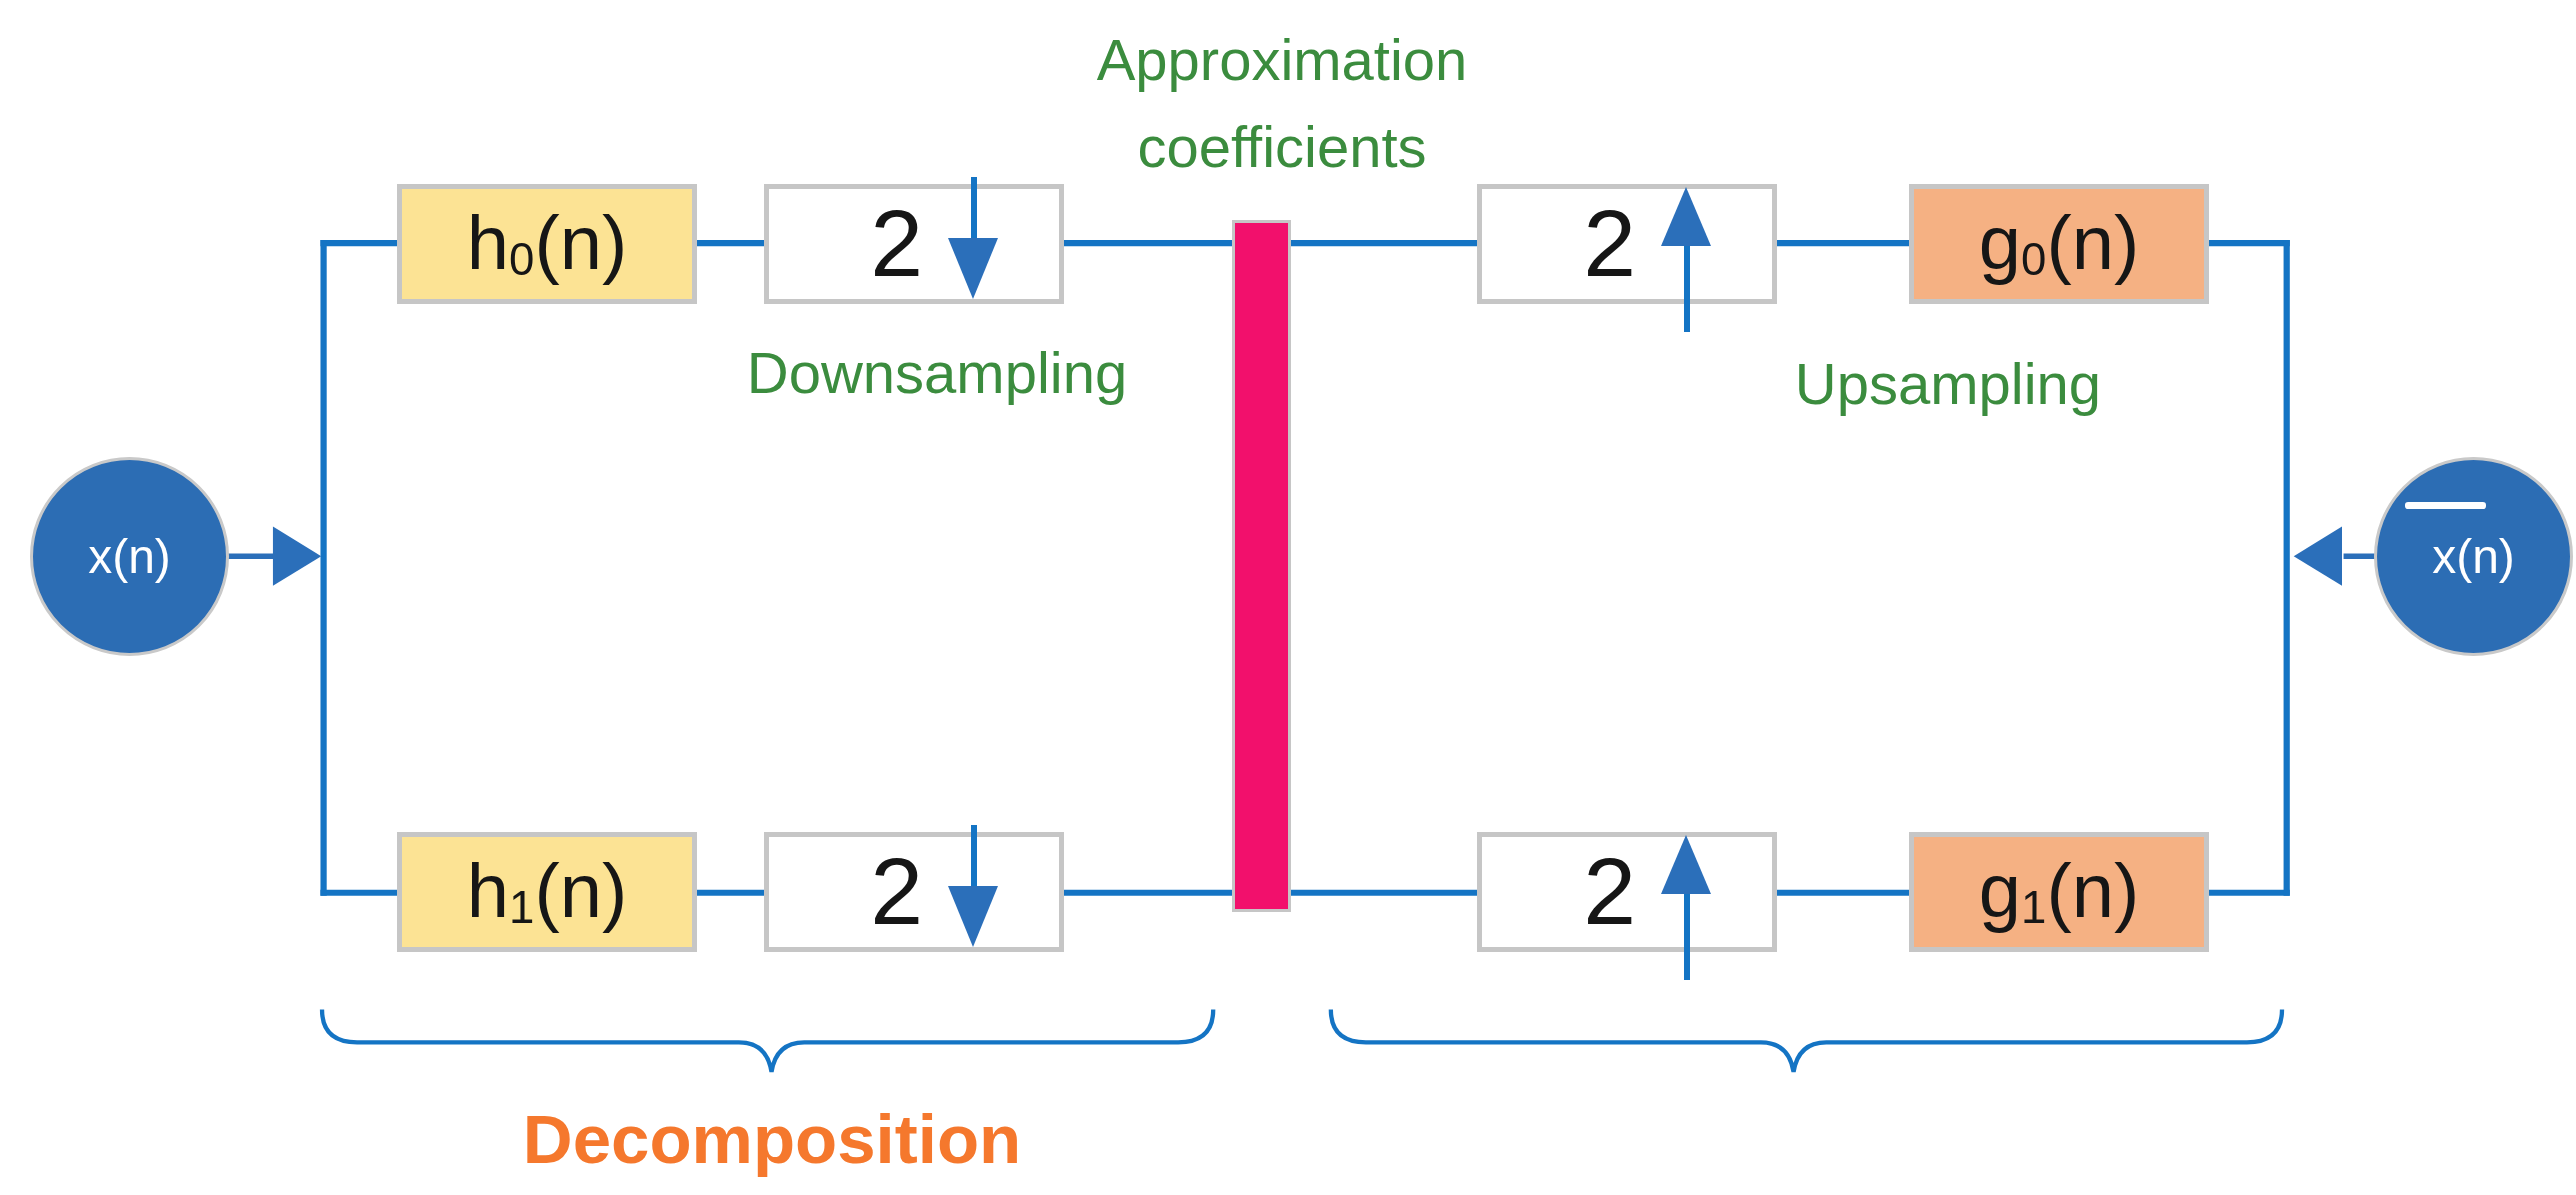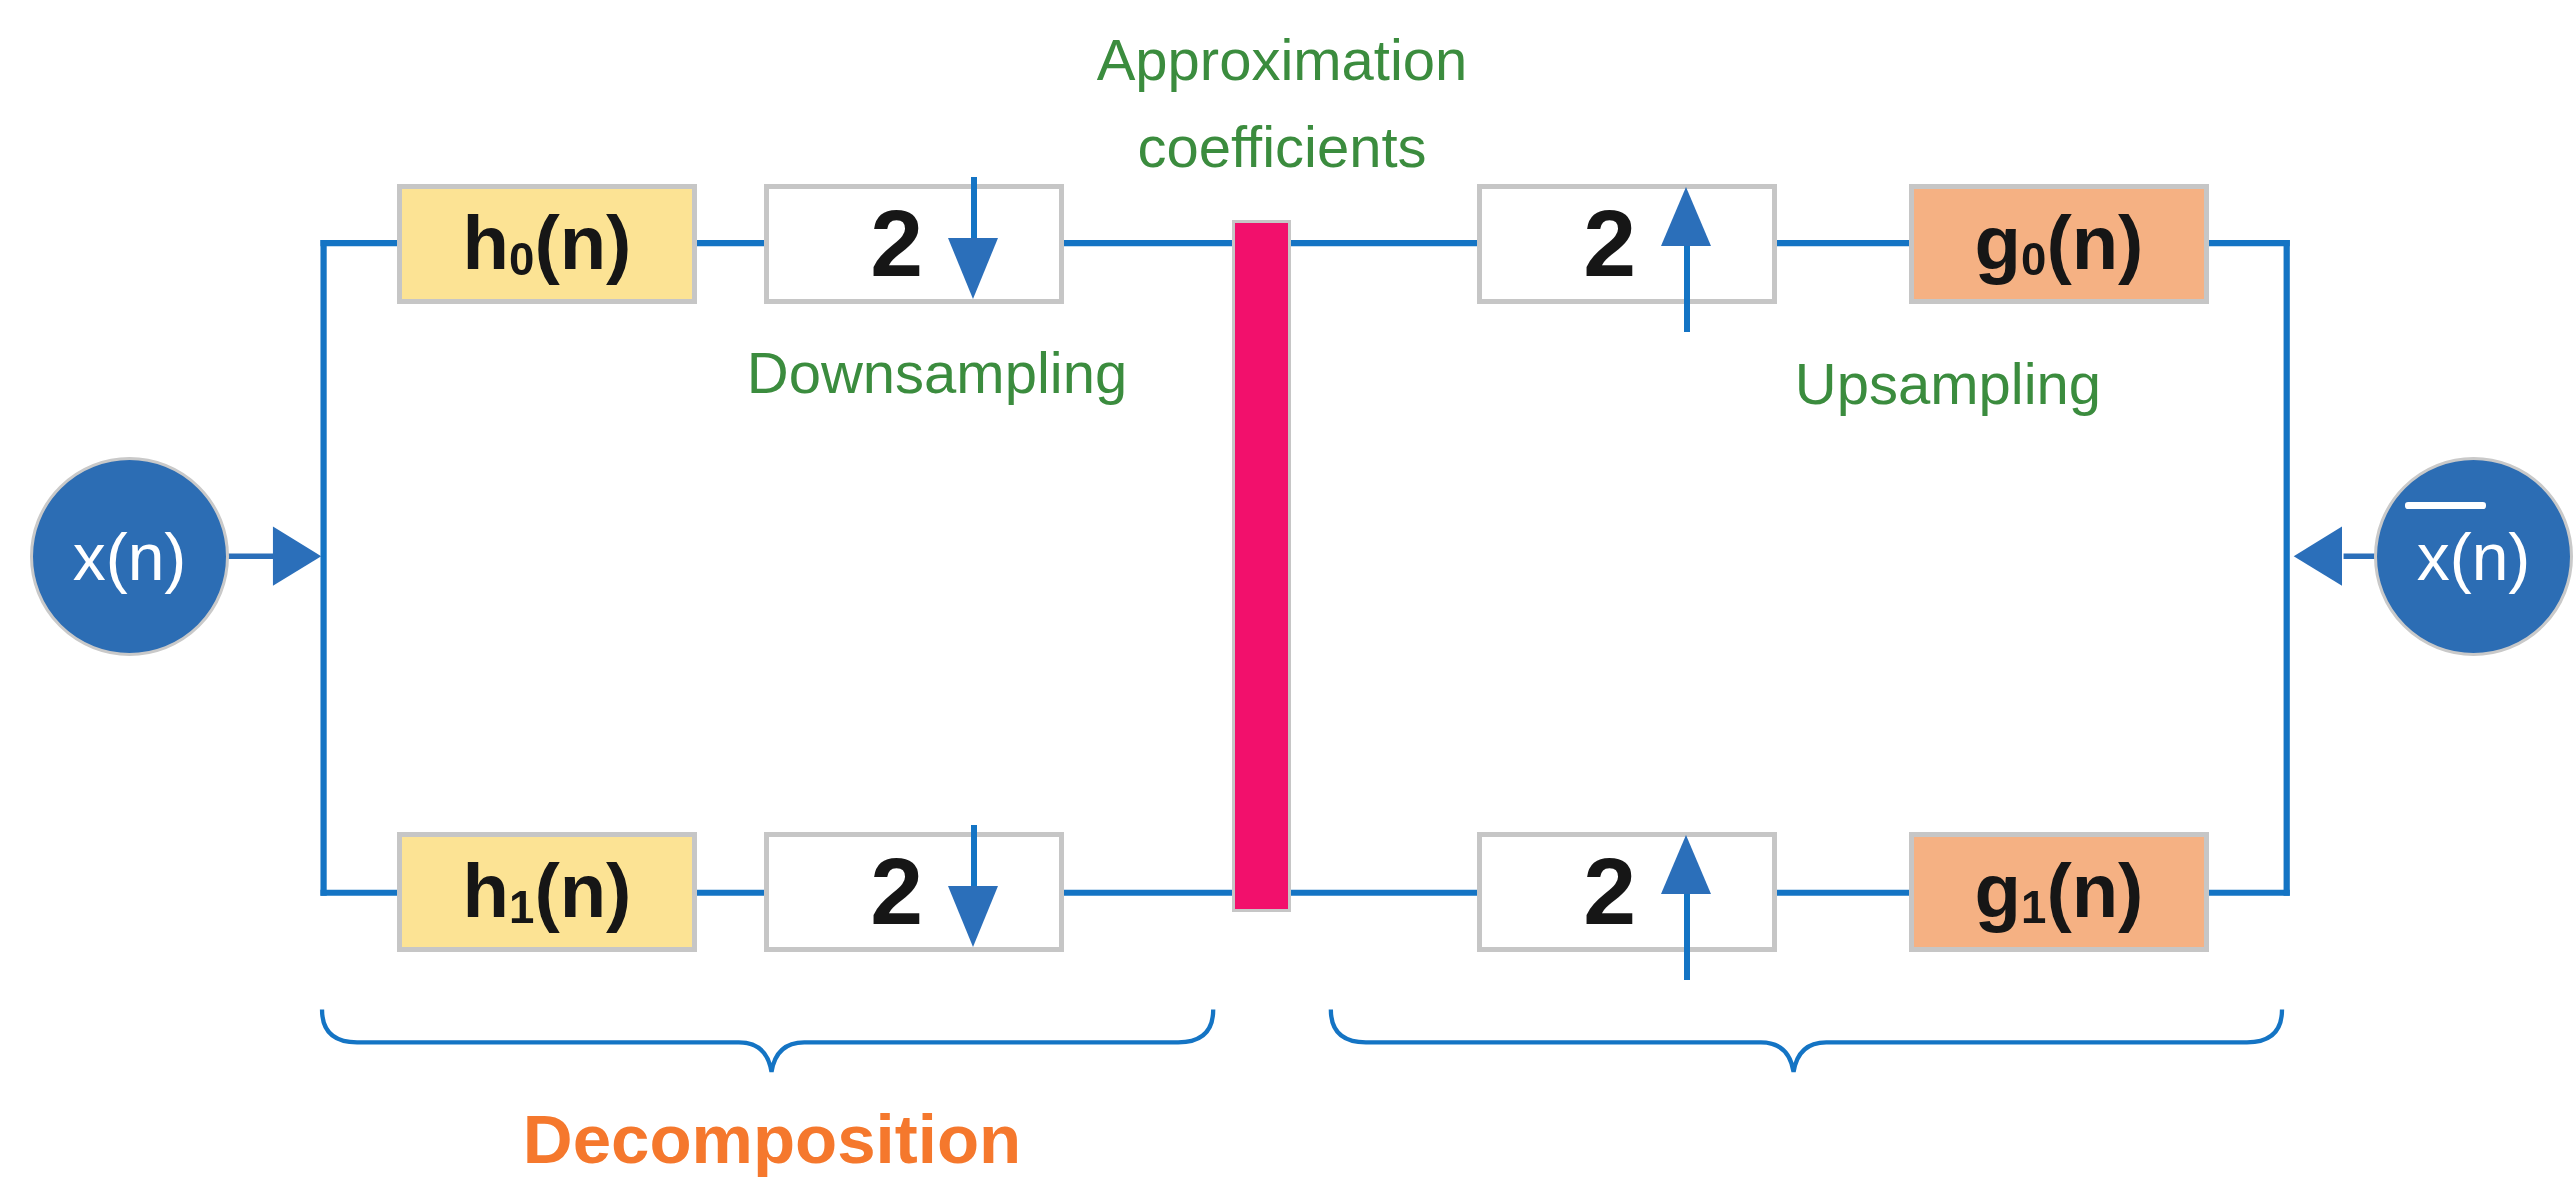--- a/index.html
+++ b/index.html
@@ -15,21 +15,20 @@
   svg.wires{position:absolute;left:0;top:0;z-index:0;}
   .wire{stroke:var(--line-blue);stroke-width:8;fill:none;}
   .brace{stroke:var(--line-blue);stroke-width:5.5;fill:none;}
   .arrowhead{fill:var(--arrow-blue);stroke:none;}
   .arrowtail{stroke:var(--arrow-blue);stroke-width:7;}
 
   .box{
     position:absolute;width:300px;height:120px;box-sizing:border-box;
     border:5.5px solid var(--box-border-gray);display:flex;align-items:center;justify-content:center;
     z-index:2;
-    font-weight:bold;
   }
   .filter-box{background:var(--filter-yellow);}
   .filter-box.synthesis{background:var(--filter-peach);align-items:center;}
   .sampler-box{background:#ffffff;}
   .filter-label{font-size:76px;color:var(--text-black);line-height:1;white-space:nowrap;}
   .filter-label .sub{font-size:0.6em;vertical-align:-0.14em;}
   .h0{left:397px;top:184px;} .h1{left:397px;top:832px;}
   .g0{left:1909px;top:184px;} .g1{left:1909px;top:832px;}
   .ds-top{left:764px;top:184px;} .ds-bottom{left:764px;top:832px;}
   .us-top{left:1477px;top:184px;} .us-bottom{left:1477px;top:832px;}
@@ -55,21 +54,21 @@
   .coeff-bar{
     position:absolute;left:1232px;top:220px;width:59px;height:692px;box-sizing:border-box;
     background:var(--coeff-pink);border:3.9px solid var(--box-border-gray);z-index:2;
   }
 
   .node{
     position:absolute;width:199px;height:199px;border-radius:50%;box-sizing:border-box;
     background:var(--node-blue);border:3.9px solid #C9C9C9;
     display:flex;align-items:center;justify-content:center;z-index:2;
   }
-  .node-label{color:#ffffff;font-size:66px;line-height:1;white-space:nowrap;}
+  .node-label{color:#ffffff;font-size:48px;line-height:1;white-space:nowrap;}
   .input-node{left:30px;top:457px;}
   .output-node{left:2374px;top:457px;}
   .overbar{position:absolute;left:28px;top:42px;width:81px;height:7px;background:#ffffff;border-radius:3.1px;}
 
   .lbl{position:absolute;z-index:3;white-space:nowrap;transform:translate(-50%,-50%);}
   .green{color:var(--label-green);font-size:58px;}
   .orange{color:var(--label-orange);font-size:69px;font-weight:bold;}
   .approx-label{left:1282px;top:15.6px;transform:translateX(-50%);text-align:center;line-height:87px;}
   .downsampling-label{left:937px;top:372px;}
   .upsampling-label{left:1948px;top:383px;}

